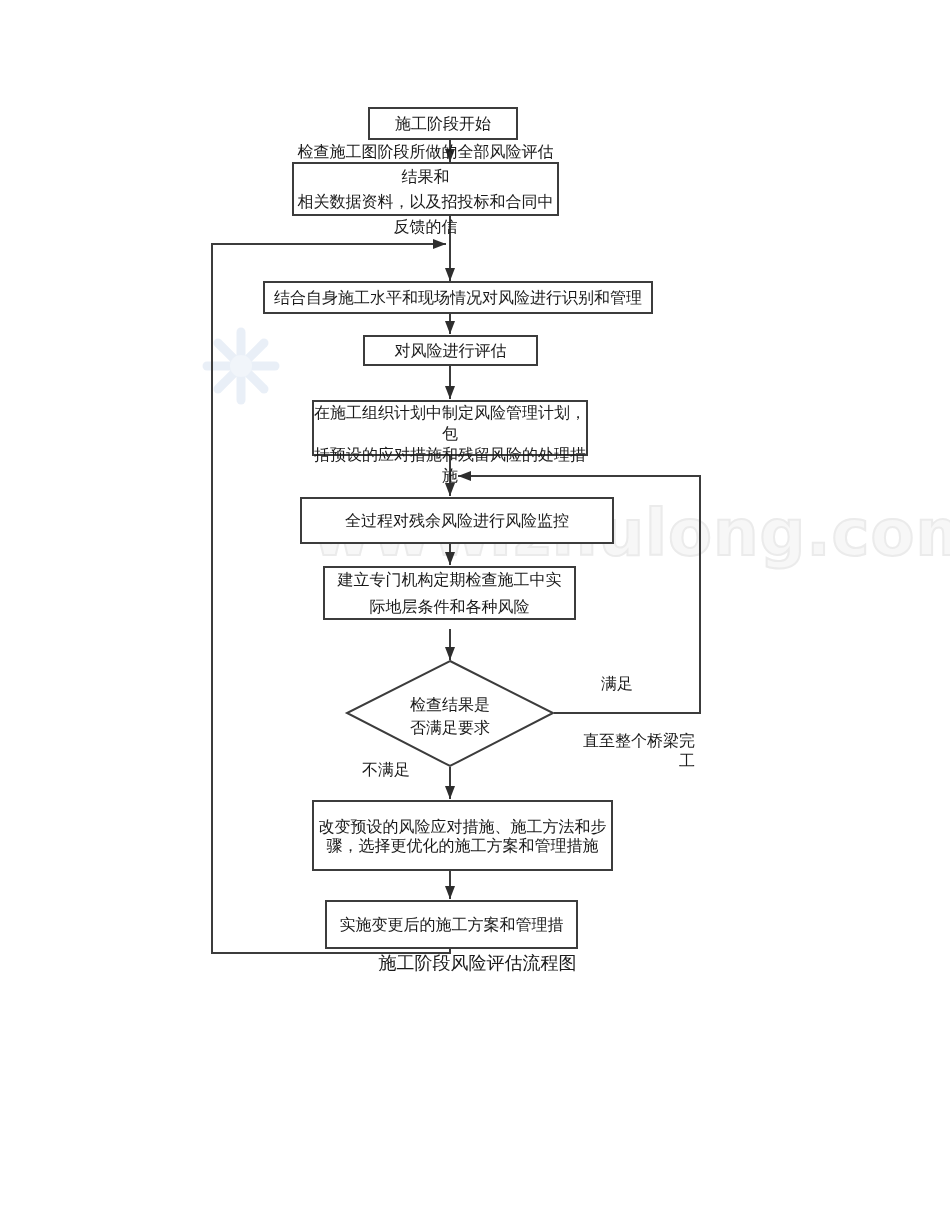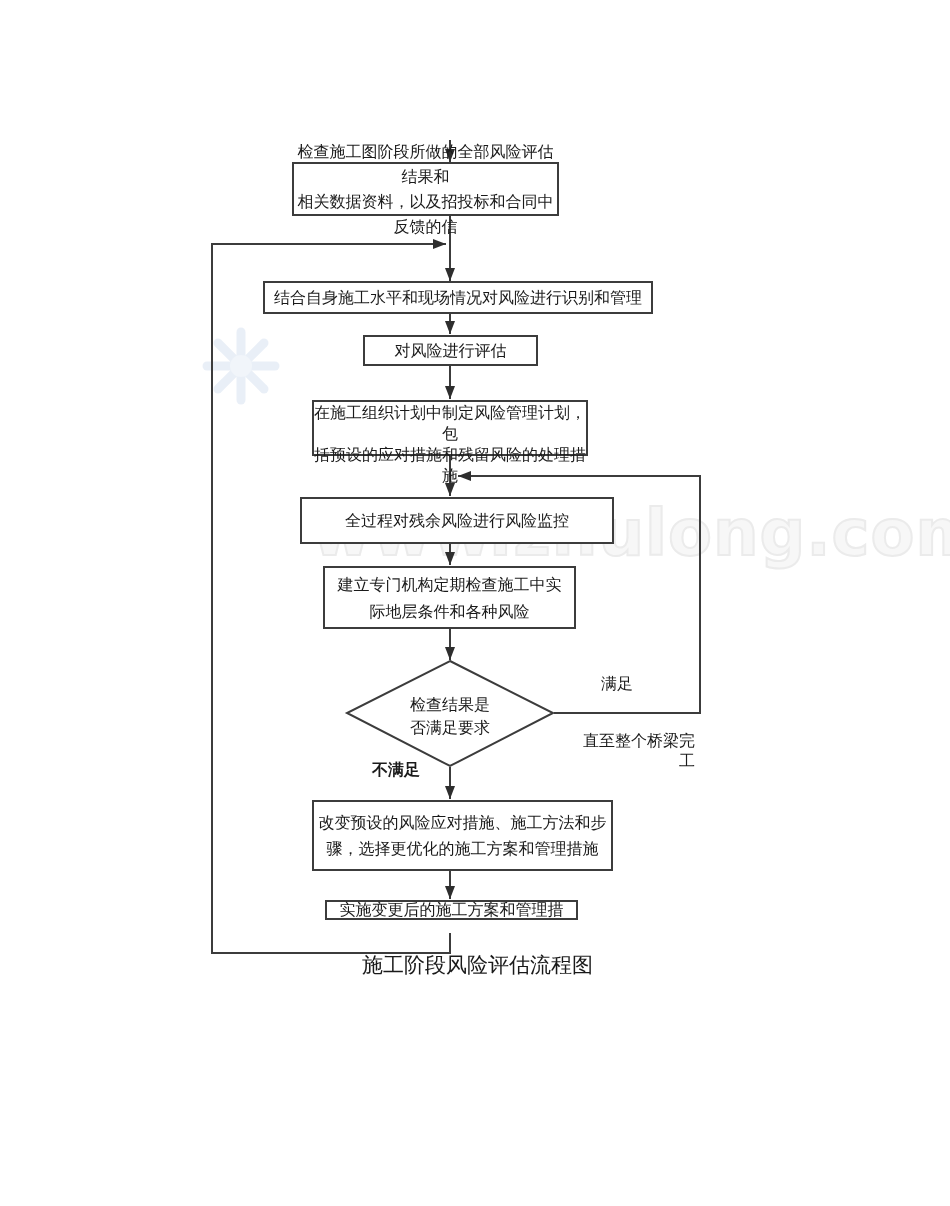--- a/index.html
+++ b/index.html
@@ -29,38 +29,38 @@
     text-align:center; font-size:16px; line-height:26px;
     white-space:pre-line; z-index:2;
   }
   .n1 { left:368px; top:107px; width:150px; height:33px; }
   .n2 { left:292px; top:162px; width:267px; height:54px; line-height:25px; }
   .n3 { left:263px; top:281px; width:390px; height:33px;text-align:right; }
   .n4 { left:363px; top:335px; width:175px; height:31px; }
   .n5 { left:312px; top:400px; width:276px; height:56px;
         line-height:21px; align-items:flex-start; overflow:visible; }
   .n6 { left:300px; top:497px; width:314px; height:47px; }
-  .n7 { left:323px; top:566px; width:253px; height:63px; line-height:27px; }
-  .n8 { left:312px; top:800px; width:301px; height:71px; line-height:26px; }
-  .n9 { left:325px; top:900px; width:253px; height:20px; }
+  .n7 { left:323px; top:566px; width:253px; height:54px; line-height:27px; }
+  .n8 { left:312px; top:800px; width:301px; height:71px; line-height:19px; }
+  .n9 { left:325px; top:900px; width:253px; height:49px; }
   
   .decision-text {
     position:absolute; left:350px; top:693px; width:200px;
     text-align:center; font-size:16px; line-height:23px;
     white-space:pre-line; z-index:2;
   }
   
   .lbl { position:absolute; font-size:16px; z-index:2; white-space:pre-line; }
   .lbl-yes   { left:601px; top:626px;margin-top:48px; }
-  .lbl-no    { left:372px; top:760px;font-weight:bold; }
+  .lbl-no    { left:362px; top:760px; }
   .lbl-until { left:570px; top:731px; width:125px; text-align:right; line-height:20px; }
   
   .caption {
     position:absolute; left:330px; top:951px; width:295px;
-    text-align:center; font-size:21px; z-index:2;
+    text-align:center; font-size:18px; z-index:2;
   }
 </style>
 </head>
 <body>
 
 <div class="page">
 
   <div class="watermark">www.zhulong.com</div>
 
   <svg class="wires" width="950" height="1206">
@@ -90,20 +90,21 @@
       <path d="M450,629 V660" marker-end="url(#arw)"></path>
       <path d="M450,767 V799" marker-end="url(#arw)"></path>
       <path d="M450,871 V899" marker-end="url(#arw)"></path>
       <path d="M450,933 V953 H212 V244 H446" marker-end="url(#arw)"></path>
       <path d="M554,713 H700 V476 H458" marker-end="url(#arw)"></path>
     </g>
 
     <polygon points="450,661 553,713 450,766 347,713" fill="#ffffff" stroke="#3c3c3c" stroke-width="2"></polygon>
   </svg>
 
+  <div class="node n1">施工阶段开始</div>
   <div class="node n2">检查施工图阶段所做的全部风险评估结果和
 相关数据资料，以及招投标和合同中反馈的信</div>
   <div class="node n3">结合自身施工水平和现场情况对风险进行识别和管理</div>
   <div class="node n4">对风险进行评估</div>
   <div class="node n5">在施工组织计划中制定风险管理计划，包
 括预设的应对措施和残留风险的处理措
 施</div>
   <div class="node n6">全过程对残余风险进行风险监控</div>
   <div class="node n7">建立专门机构定期检查施工中实
 际地层条件和各种风险</div>

